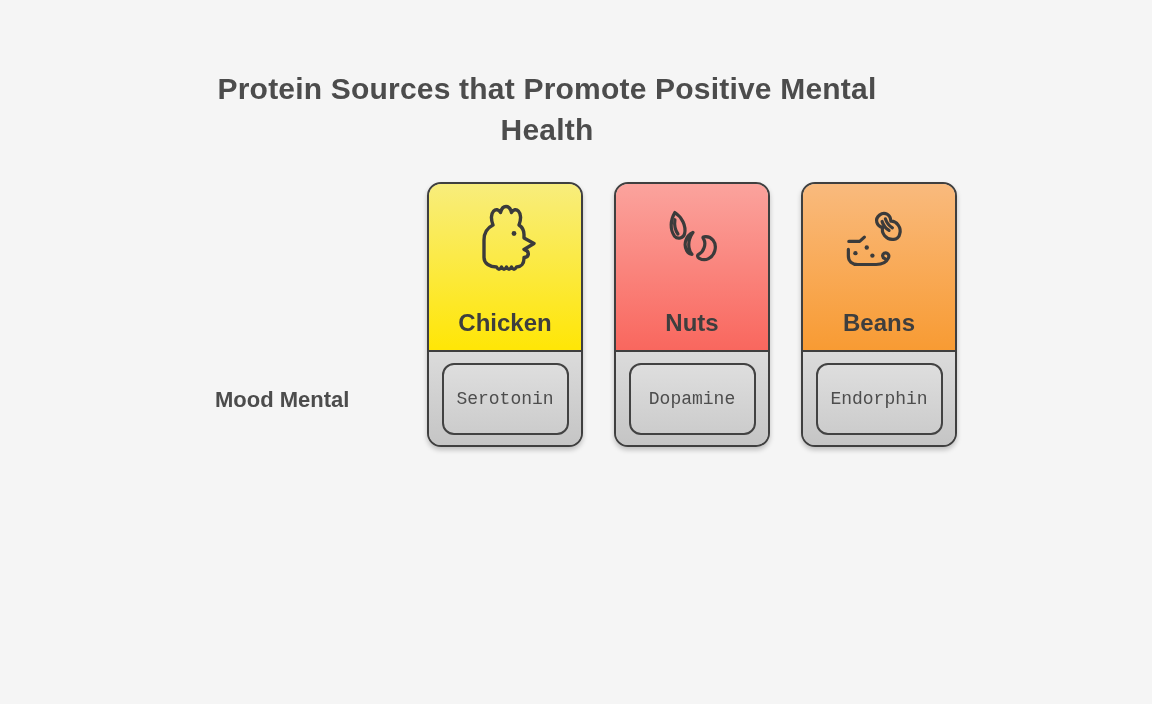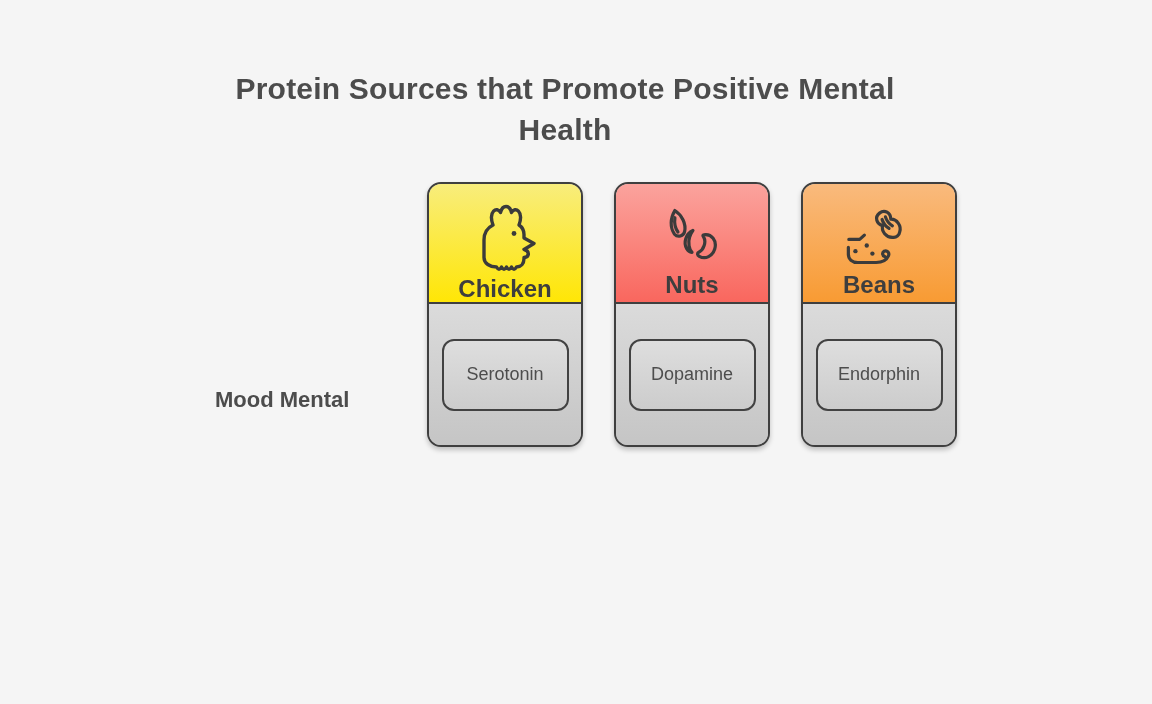--- a/index.html
+++ b/index.html
@@ -5,21 +5,21 @@
   html,body{margin:0;padding:0;}
   .canvas{
     position:relative;
     width:1152px;height:704px;
     background:#f5f5f5;
     font-family:"Liberation Sans", sans-serif;
     overflow:hidden;
   }
   .title{
     position:absolute;
-    left:235px;top:68px;width:660px;
+    left:217px;top:68px;width:660px;
     text-align:center;
     font-size:30px;line-height:41px;font-weight:bold;
     color:#4c4c4c;
     letter-spacing:0.2px;
   }
   .row-label{
     position:absolute;
     left:215px;top:386px;
     font-size:22px;line-height:27px;font-weight:bold;
     color:#4c4c4c;
@@ -34,21 +34,21 @@
     box-sizing:border-box;
     border:2.5px solid #3f3f3f;
     border-radius:14px;
     overflow:hidden;
     display:flex;flex-direction:column;
     box-shadow:0 3px 5px rgba(0,0,0,0.22);
     background:#d2d2d2;
   }
   .card-top{
     box-sizing:border-box;
-    height:120px;
+    height:168px;
     border-bottom:2.5px solid #3f3f3f;
     display:flex;flex-direction:column;align-items:center;
   }
   .icon-box{
     margin-top:21px;
     width:68px;height:70px;
     display:flex;align-items:center;justify-content:center;
   }
   .card-label{
     margin-top:auto;
@@ -62,21 +62,21 @@
     display:flex;align-items:center;justify-content:center;
   }
   .pill{
     box-sizing:border-box;
     width:127px;height:72px;
     border:2.2px solid #424242;
     border-radius:12px;
     background:linear-gradient(180deg,#dedede,#cccccc);
     display:flex;align-items:center;justify-content:center;
     font-size:18px;color:#4d4d4d;
-    font-family:Liberation Sans, sans-serif;
+    font-family:Liberation Mono, monospace;
     padding:0;cursor:pointer;
   }
   svg .ln{fill:none;stroke:#3b3b3b;stroke-width:3.4;stroke-linecap:round;stroke-linejoin:round;}
   svg .dot{fill:#3b3b3b;stroke:none;}
 </style>
 </head>
 <body>
 
 <div class="canvas">
 

